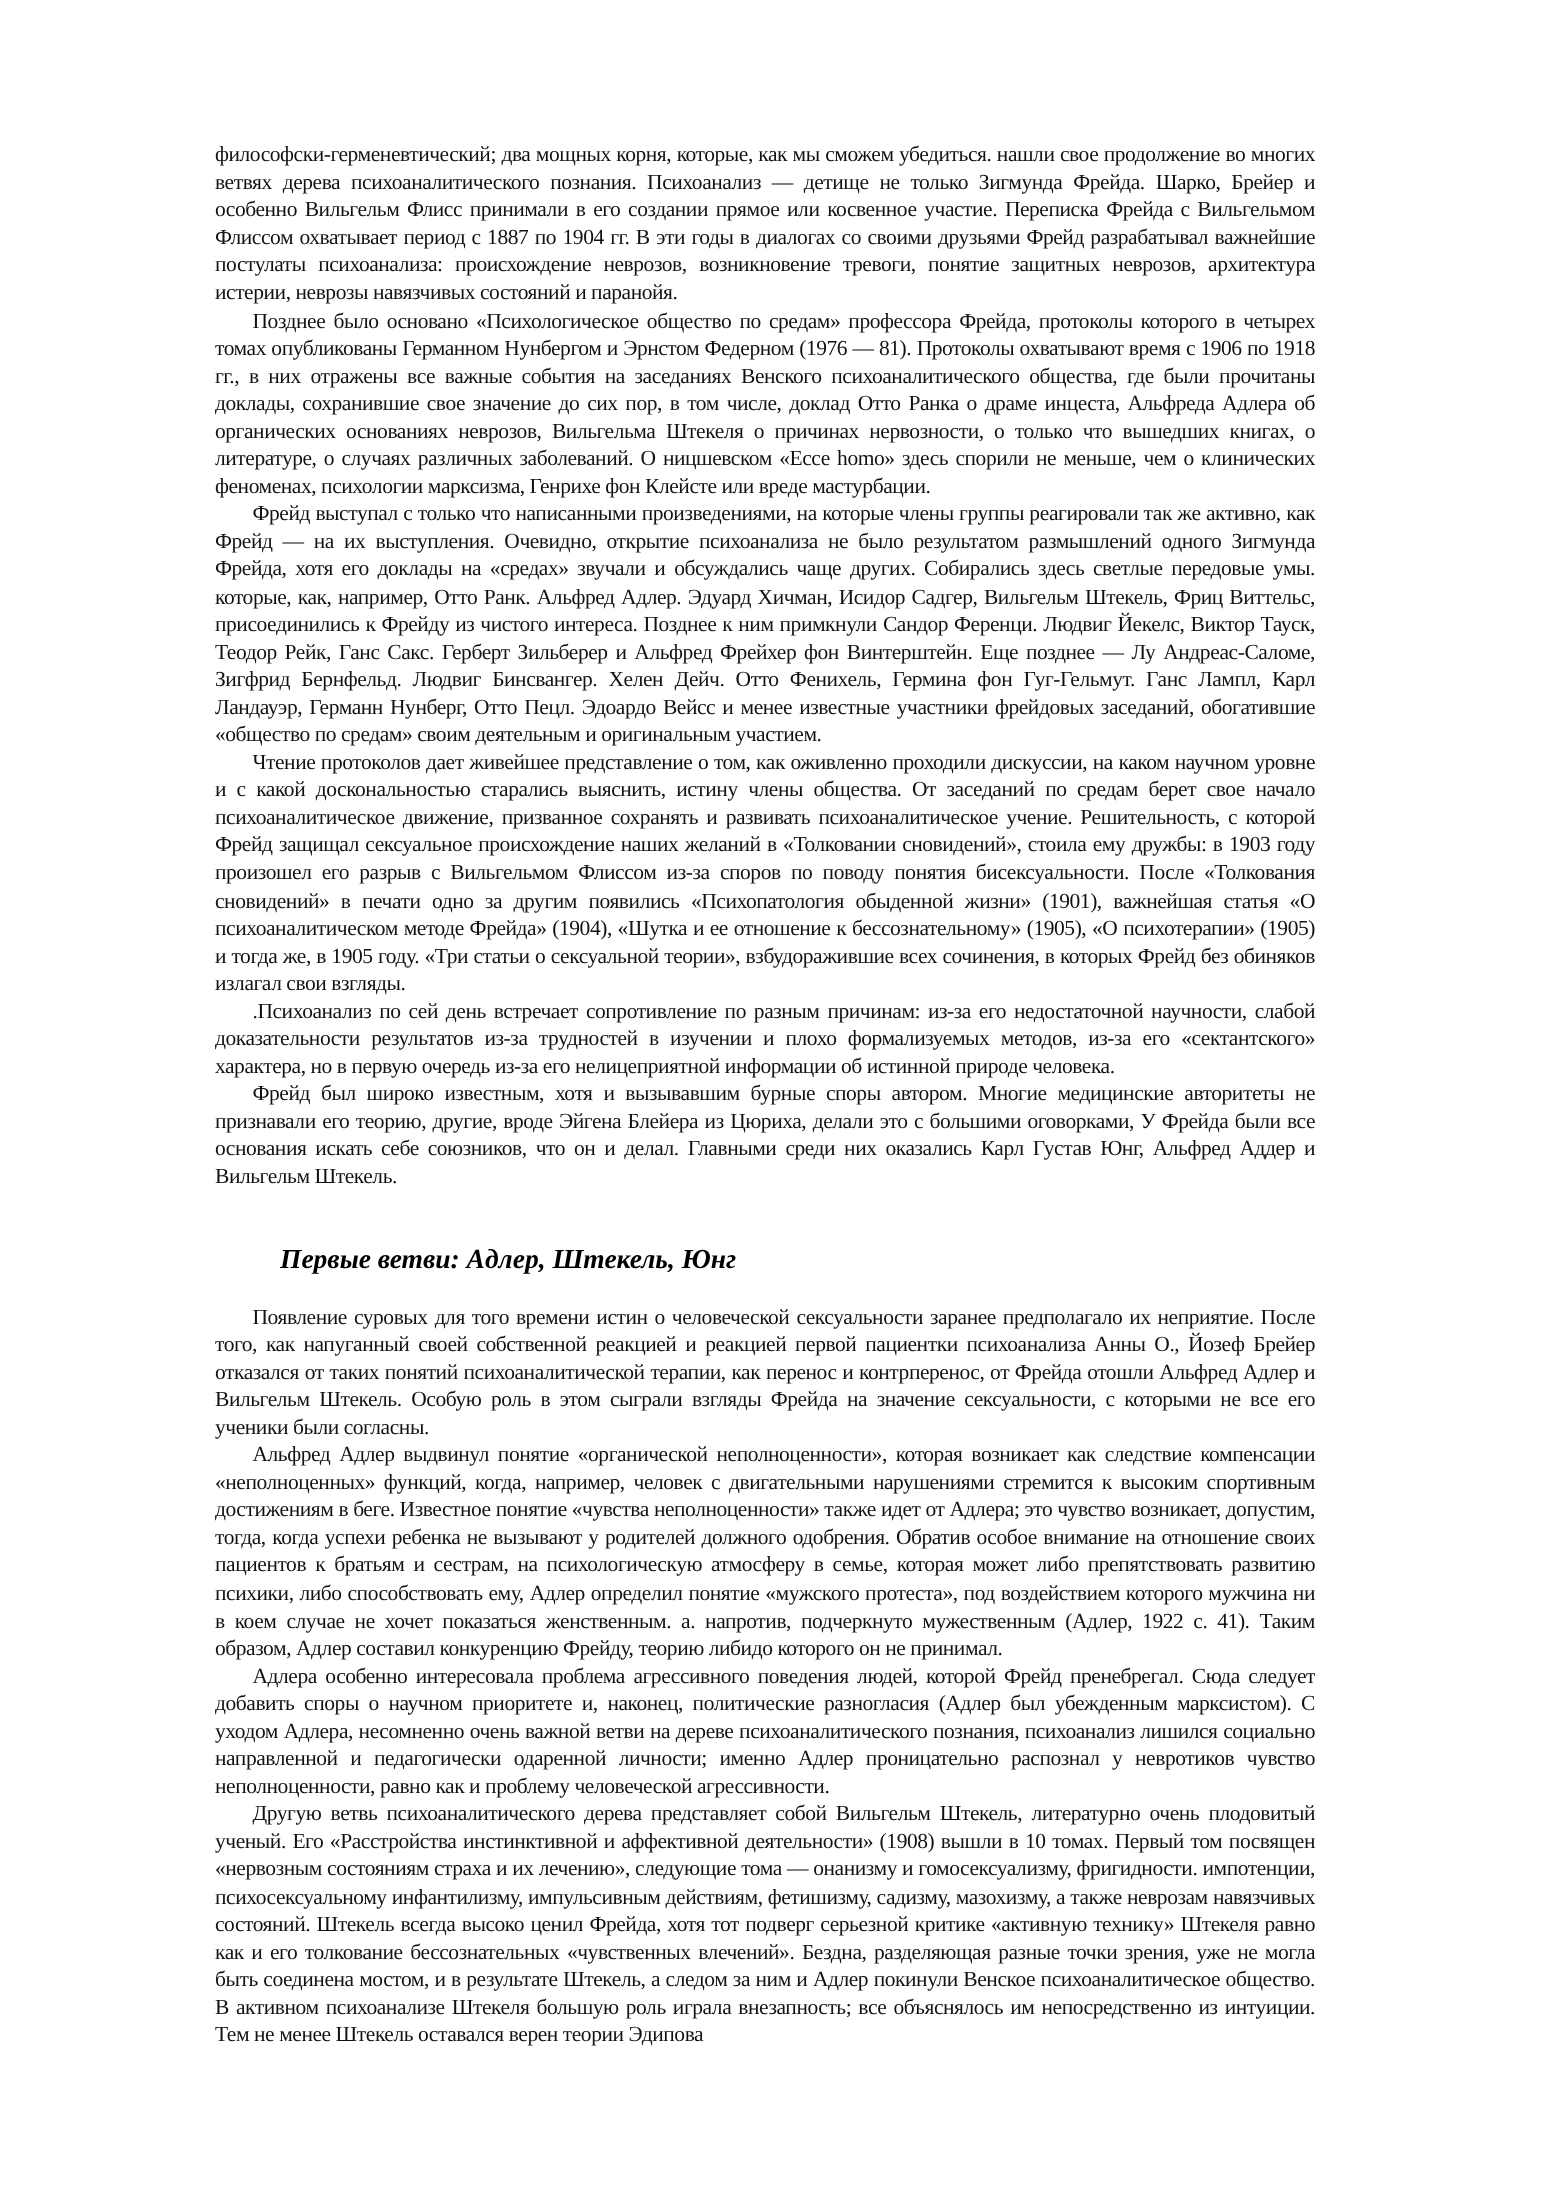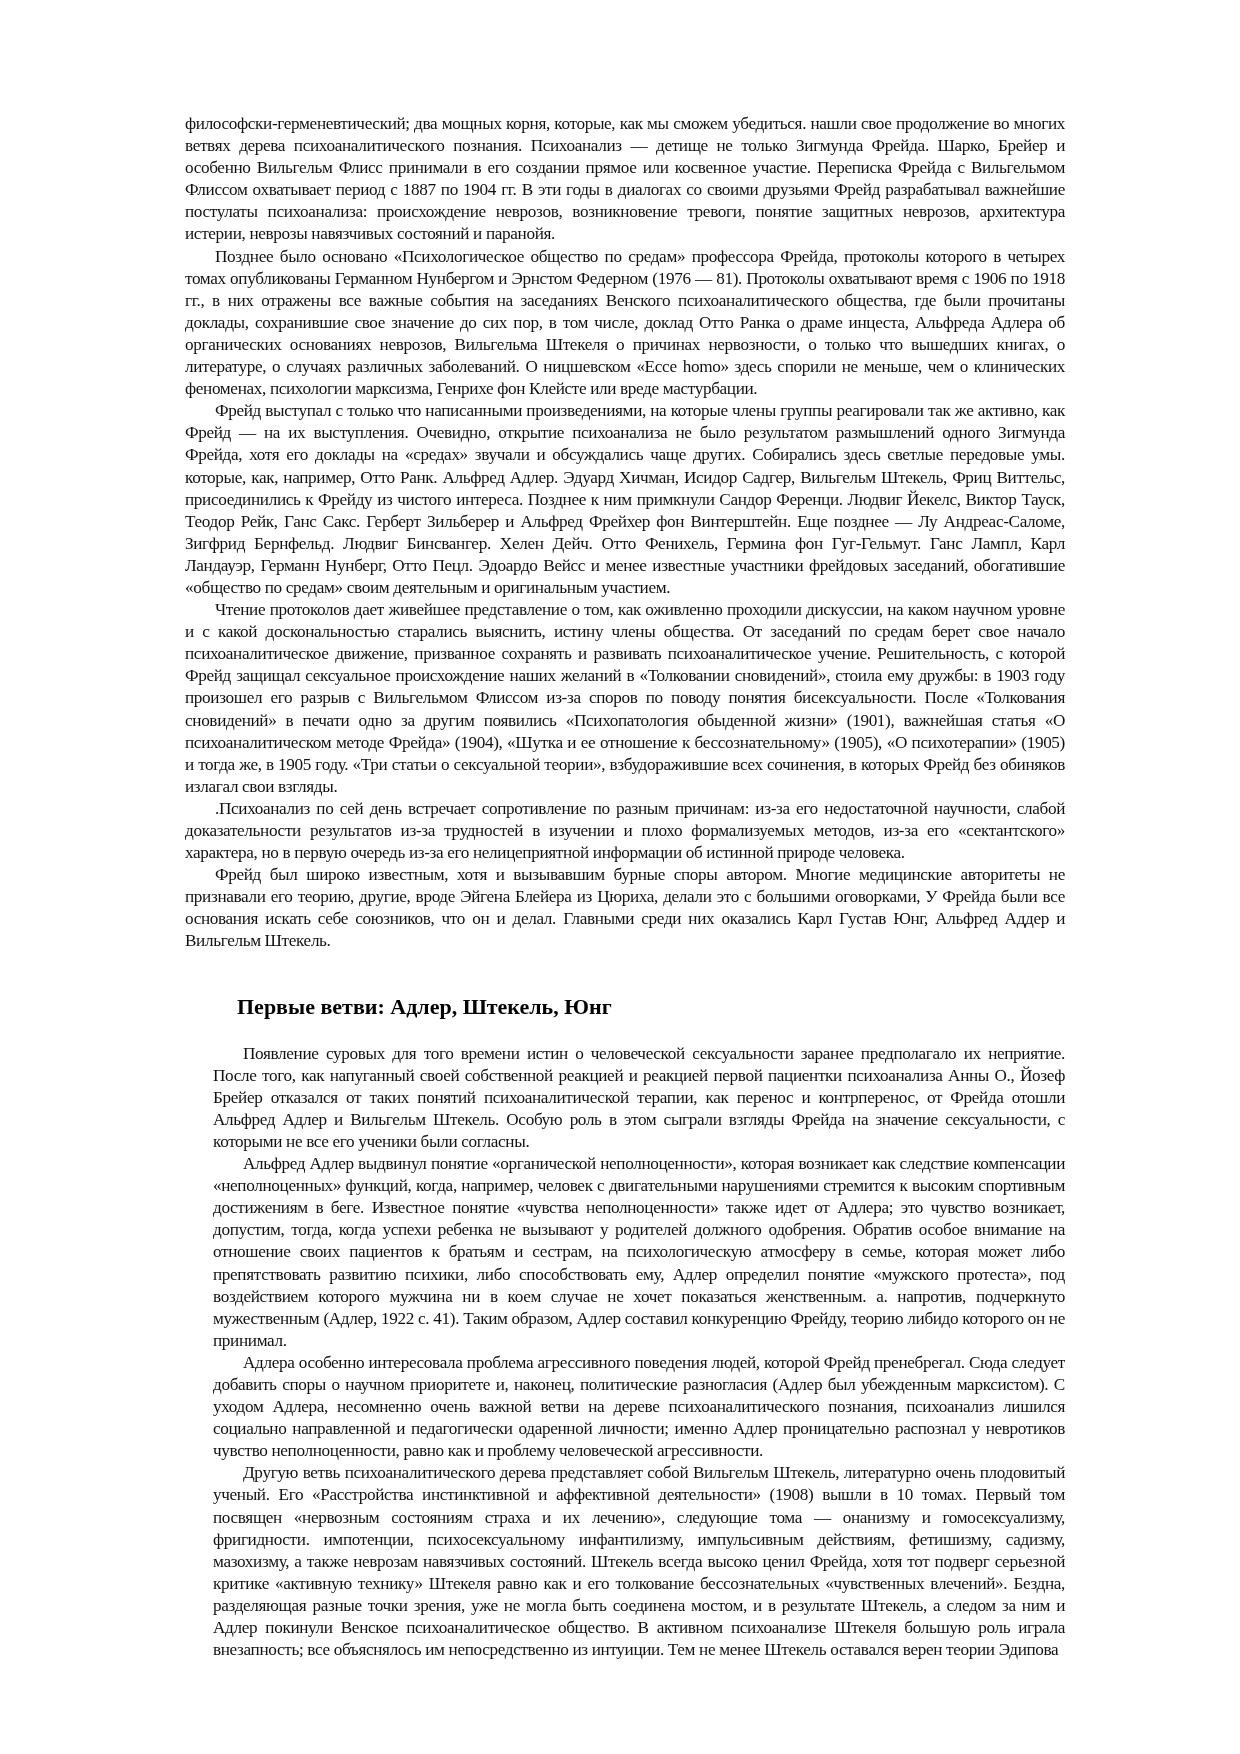--- a/index.html
+++ b/index.html
@@ -1,19 +1,19 @@
 <!DOCTYPE html>
 <html><head>
 <meta charset="utf-8">
 <style>
   html, body { margin: 0; padding: 0; background: #ffffff; }
   body { width: 1240px; height: 1754px; position: relative; overflow: hidden; }
   .page {
     position: absolute;
-    left: 185px;
+    left: 172px;
     top: 113px;
     width: 880px;
     font-family: "Liberation Serif", serif;
     font-size: 17.2px;
     line-height: 22.1px;
     color: #111111;
     letter-spacing: -0.35px;
   }
   .page p {
     margin: 0;
@@ -23,22 +23,23 @@
   }
   .page p.first { text-indent: 0; }
   .heading {
     margin: 39px 0 21px 52px;
     font-family: "Liberation Serif", serif;
     font-weight: bold;
     font-size: 22px;
     line-height: 30px;
     letter-spacing: 0;
     color: #000000;
+    font-style: italic;
   }
-  .section2 p { text-indent: 30px; margin-left: 28px; }
+  .section2 p { text-indent: 30px; }
 </style>
 </head>
 <body>
 
 <div class="page">
   <div class="section1">
     <p class="first">философски-герменевтический; два мощных корня, которые, как мы сможем убедиться. нашли свое продолжение во многих ветвях дерева психоаналитического познания. Психоанализ — детище не только Зигмунда Фрейда. Шарко, Брейер и особенно Вильгельм Флисс принимали в его создании прямое или косвенное участие. Переписка Фрейда с Вильгельмом Флиссом охватывает период с 1887 по 1904 гг. В эти годы в диалогах со своими друзьями Фрейд разрабатывал важнейшие постулаты психоанализа: происхождение неврозов, возникновение тревоги, понятие защитных неврозов, архитектура истерии, неврозы навязчивых состояний и паранойя.</p>
     <p>Позднее было основано «Психологическое общество по средам» профессора Фрейда, протоколы которого в четырех томах опубликованы Германном Нунбергом и Эрнстом Федерном (1976 — 81). Протоколы охватывают время с 1906 по 1918 гг., в них отражены все важные события на заседаниях Венского психоаналитического общества, где были прочитаны доклады, сохранившие свое значение до сих пор, в том числе, доклад Отто Ранка о драме инцеста, Альфреда Адлера об органических основаниях неврозов, Вильгельма Штекеля о причинах нервозности, о только что вышедших книгах, о литературе, о случаях различных заболеваний. О ницшевском «Ессе homo» здесь спорили не меньше, чем о клинических феноменах, психологии марксизма, Генрихе фон Клейсте или вреде мастурбации.</p>
     <p>Фрейд выступал с только что написанными произведениями, на которые члены группы реагировали так же активно, как Фрейд — на их выступления. Очевидно, открытие психоанализа не было результатом размышлений одного Зигмунда Фрейда, хотя его доклады на «средах» звучали и обсуждались чаще других. Собирались здесь светлые передовые умы. которые, как, например, Отто Ранк. Альфред Адлер. Эдуард Хичман, Исидор Садгер, Вильгельм Штекель, Фриц Виттельс, присоединились к Фрейду из чистого интереса. Позднее к ним примкнули Сандор Ференци. Людвиг Йекелс, Виктор Тауск, Теодор Рейк, Ганс Сакс. Герберт Зильберер и Альфред Фрейхер фон Винтерштейн. Еще позднее — Лу Андреас-Саломе, Зигфрид Бернфельд. Людвиг Бинсвангер. Хелен Дейч. Отто Фенихель, Гермина фон Гуг-Гельмут. Ганс Лампл, Карл Ландауэр, Германн Нунберг, Отто Пецл. Эдоардо Вейсс и менее известные участники фрейдовых заседаний, обогатившие «общество по средам» своим деятельным и оригинальным участием.</p>
     <p>Чтение протоколов дает живейшее представление о том, как оживленно проходили дискуссии, на каком научном уровне и с какой доскональностью старались выяснить, истину члены общества. От заседаний по средам берет свое начало психоаналитическое движение, призванное сохранять и развивать психоаналитическое учение. Решительность, с которой Фрейд защищал сексуальное происхождение наших желаний в «Толковании сновидений», стоила ему дружбы: в 1903 году произошел его разрыв с Вильгельмом Флиссом из-за споров по поводу понятия бисексуальности. После «Толкования сновидений» в печати одно за другим появились «Психопатология обыденной жизни» (1901), важнейшая статья «О психоаналитическом методе Фрейда» (1904), «Шутка и ее отношение к бессознательному» (1905), «О психотерапии» (1905) и тогда же, в 1905 году. «Три статьи о сексуальной теории», взбудоражившие всех сочинения, в которых Фрейд без обиняков излагал свои взгляды.</p>

